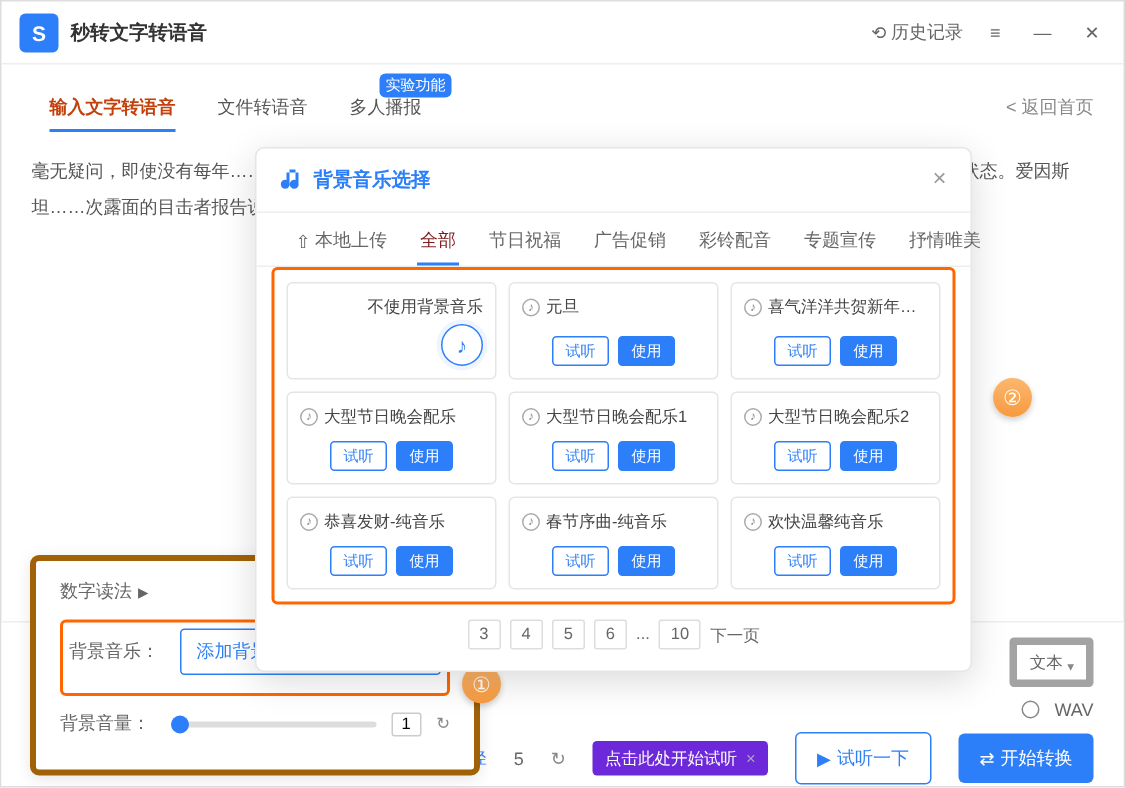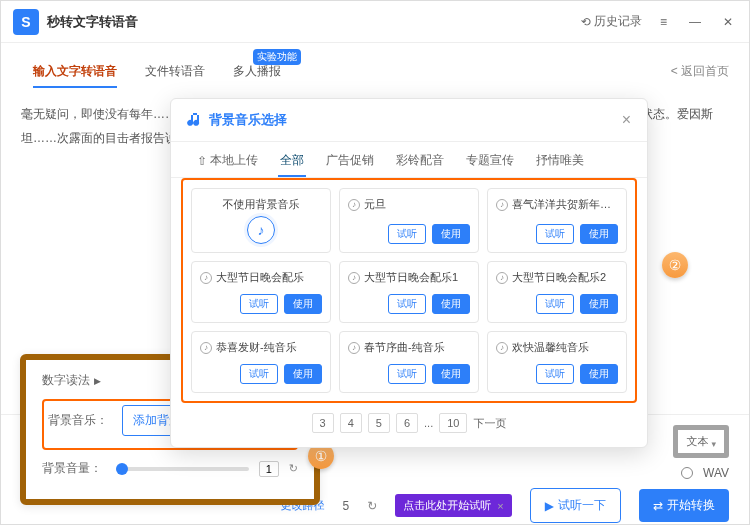--- a/index.html
+++ b/index.html
@@ -16,53 +16,53 @@
 .tab.active{color:#c2410c;font-weight:600}
 .tab.active::after{content:"";position:absolute;left:12px;right:12px;bottom:0;height:2px;background:#2d7ff9}
 .badge{position:absolute;top:-6px;right:-8px;background:#2d7ff9;color:#fff;font-size:10px;padding:1px 4px;border-radius:4px}
 .back-link{margin-left:auto;color:#888;font-size:12px;cursor:pointer}
 .content{padding:14px 20px;font-size:12px;color:#555;line-height:2;position:relative}
 .txt{}
 .toolbar{position:absolute;bottom:90px;left:20px;display:flex;gap:8px}
 .small-btn{border:1px solid #ccc;background:#fff;padding:4px 8px;font-size:11px;border-radius:3px;cursor:pointer}
 
 
-.float-panel{position:absolute;left:20px;bottom:20px;width:300px;background:#fff;border:6px solid #a16207;border-radius:6px;box-shadow:0 2px 10px rgba(0,0,0,.1);padding:12px 16px 14px;z-index:5}
+.float-panel{position:absolute;left:20px;bottom:8px;width:300px;background:#fff;border:4px solid #a16207;border-radius:6px;box-shadow:0 2px 10px rgba(0,0,0,.1);padding:12px 16px 14px;z-index:5}
 .fp-title{font-size:12px;color:#666;margin-bottom:10px;display:flex;align-items:center}
 .fp-row{display:flex;align-items:center;gap:10px;margin-bottom:8px}
 .fp-label{font-size:12px;color:#666;width:64px}
 .bgm-select{flex:1;border:1px solid #2d7ff9;color:#2d7ff9;padding:6px 10px;border-radius:3px;font-size:12px;display:flex;align-items:center;justify-content:space-between;cursor:pointer}
 .vol-slider{flex:1;height:4px;background:#ddd;border-radius:2px;position:relative}
 .vol-slider::before{content:"";position:absolute;left:0;top:-4px;width:12px;height:12px;background:#2d7ff9;border-radius:50%}
 .vol-num{width:20px;font-size:11px;border:1px solid #ccc;text-align:center;padding:1px;border-radius:2px}
 .hl-box1{border:2px solid #f60;border-radius:4px;padding:4px}
 .marker{width:26px;height:26px;border-radius:50%;background:linear-gradient(#fcb76e,#f79a3f);color:#fff;display:flex;align-items:center;justify-content:center;font-size:14px;box-shadow:0 2px 4px rgba(0,0,0,.2)}
 .marker1{position:absolute;left:308px;bottom:56px;z-index:6}
 .marker2{position:absolute;right:62px;top:252px;z-index:30}
 
 
 .modal{position:absolute;left:170px;top:98px;width:478px;background:#fff;border:1px solid #e5e5e5;border-radius:6px;box-shadow:0 6px 24px rgba(0,0,0,.15);z-index:20}
 .m-head{display:flex;align-items:center;padding:12px 16px;border-bottom:1px solid #eee}
 .m-head svg{width:16px;height:16px;fill:#2d7ff9;margin-right:6px}
 .m-title{color:#2d7ff9;font-size:13px;font-weight:600}
 .m-close{margin-left:auto;color:#999;cursor:pointer;font-size:16px}
 .m-cats{display:flex;gap:2px;padding:0 16px;border-bottom:1px solid #eee;font-size:12px}
 .m-cat{padding:10px 10px 8px;color:#666;cursor:pointer;position:relative;white-space:nowrap}
-.m-cat.active{color:#0c4a6e}
+.m-cat.active{color:#7f1d1d}
 .m-cat.active::after{content:"";position:absolute;left:8px;right:8px;bottom:0;height:2px;background:#2d7ff9}
 .m-upload{display:flex;align-items:center;gap:3px}
 .m-grid{display:grid;grid-template-columns:repeat(3,1fr);gap:8px;padding:12px 16px}
 .hl-box2{border:2px solid #f60;border-radius:4px;margin:0 10px 2px;padding:8px}
 .card{border:1px solid #e5e5e5;border-radius:4px;padding:8px;font-size:11px;min-height:62px;display:flex;flex-direction:column}
 .card-t{display:flex;align-items:center;gap:4px;color:#444}
 .note-ic{width:12px;height:12px;border:1px solid #aaa;border-radius:50%;display:inline-flex;align-items:center;justify-content:center;font-size:8px;color:#888}
-.card-b{margin-top:auto;display:flex;gap:6px;justify-content:flex-end}
+.card-b{margin-top:auto;display:flex;gap:6px;justify-content:center}
 .mini-btn{border:1px solid #2d7ff9;color:#2d7ff9;background:#fff;padding:2px 8px;font-size:10px;border-radius:3px;cursor:pointer}
 .mini-btn.fill{background:#2d7ff9;color:#fff}
-.no-music{align-items:center;justify-content:center}
+.no-music{align-items:flex-end;justify-content:center}
 .note-big{width:28px;height:28px;border:1px solid #2d7ff9;border-radius:50%;display:flex;align-items:center;justify-content:center;color:#2d7ff9;font-size:14px;margin-top:4px;box-shadow:0 0 0 3px rgba(45,127,249,.08)}
 .pager{display:flex;gap:6px;align-items:center;padding:8px 16px 14px;font-size:11px;color:#666;justify-content:center}
 .pg{border:1px solid #ddd;padding:3px 7px;border-radius:2px;cursor:pointer}
 
 
 .footer{position:absolute;left:0;right:0;bottom:0;height:110px;border-top:1px solid #eee;padding:10px 20px;background:#fff;z-index:1}
 .f-row{display:flex;align-items:center;justify-content:flex-end;gap:10px;margin-bottom:8px;font-size:12px;color:#666}
 .select-box{border:5px solid #a3a3a3;padding:4px 8px;border-radius:3px;font-size:11px;display:flex;align-items:flex-end;gap:3px}
 .chev{font-size:9px;color:#888}
 .radio{width:12px;height:12px;border:1px solid #888;border-radius:50%;display:inline-block}
@@ -172,20 +172,21 @@
       </svg>
     <div class="m-title">背景音乐选择</div>
     <div class="m-close">×</div>
   </div>
   <div class="m-cats">
     <div class="m-cat m-upload">
         <span>⇧</span>
         <span>本地上传</span>
       </div>
     <div class="m-cat active">全部</div>
+    <div class="m-cat">节日祝福</div>
     <div class="m-cat">广告促销</div>
     <div class="m-cat">彩铃配音</div>
     <div class="m-cat">专题宣传</div>
     <div class="m-cat">抒情唯美</div>
   </div>
   <div class="hl-box2">
     <div class="m-grid" style="padding:0">
       <div class="card no-music">
         <div class="card-t" style="justify-content:center">
             <span>不使用背景音乐</span>

